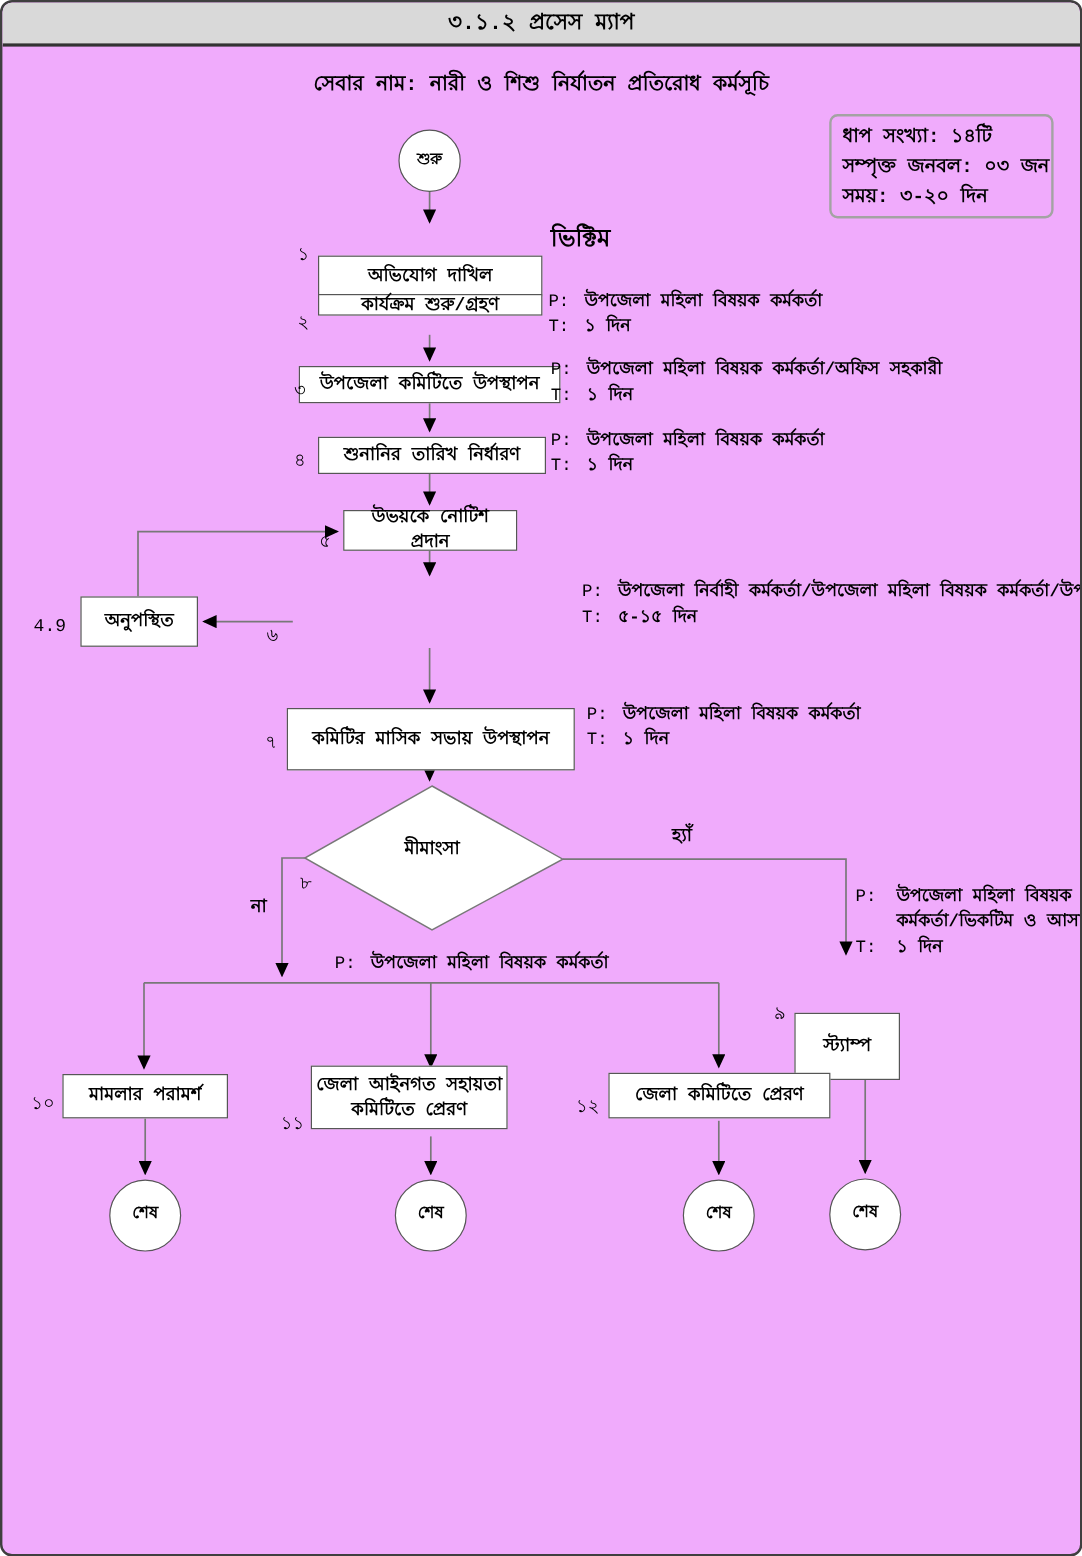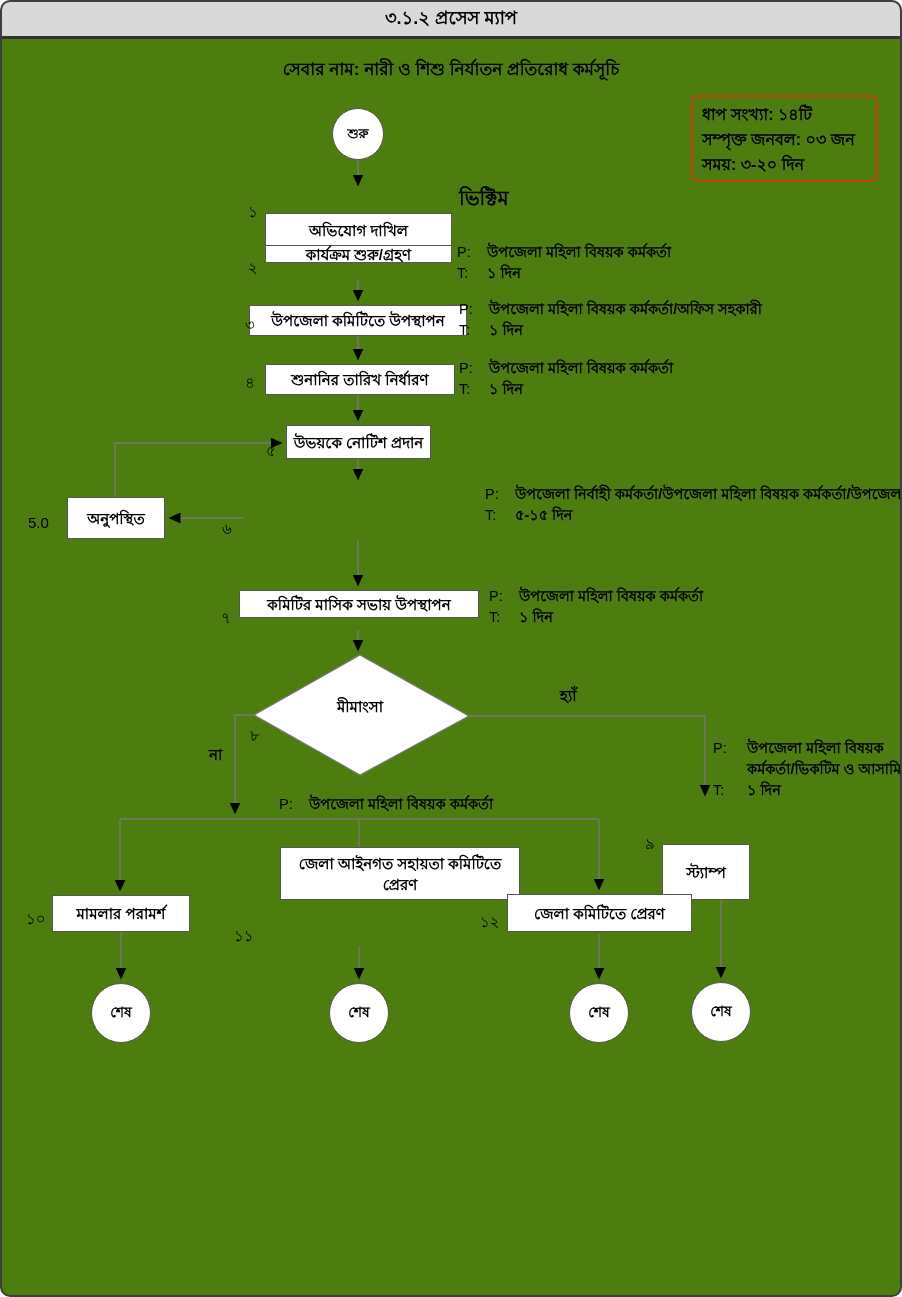--- a/index.html
+++ b/index.html
@@ -1,33 +1,33 @@
 <!DOCTYPE html>
 <html><head>
 <meta charset="utf-8">
 <style>
   html,body{margin:0;padding:0;background:#ffffff;}
   .page{
     position:relative;width:902px;height:1297px;box-sizing:border-box;
-    border:2px solid #3f3f3f;border-radius:10px;background:#4d7c0f;overflow:hidden;
-    font-family:Liberation Sans, sans-serif;color:#000;padding-left:38px;
+    border:2px solid #3f3f3f;border-radius:10px;background:#f0abfc;overflow:hidden;
+    font-family:Liberation Mono, monospace;color:#000;padding-left:38px;
   }
   .header{
     position:absolute;left:0;top:0;width:100%;height:37px;box-sizing:border-box;
     background:#d9d9d9;border-bottom:3px solid #333;border-radius:8px 8px 0 0;
     display:flex;align-items:center;justify-content:center;
     font-size:18px;font-weight:bold;
   }
   .subtitle{
     position:absolute;left:0;top:54px;width:100%;text-align:center;
     font-size:17px;font-weight:bold;
   }
   .info-box{
     position:absolute;left:689px;top:93px;width:187px;height:87px;box-sizing:border-box;
-    border:2px solid #c2410c;border-radius:7px;padding:5px 4px 0 9px;
+    border:2px solid #a3a3a3;border-radius:7px;padding:5px 4px 0 9px;
     font-size:16px;font-weight:bold;line-height:25px;white-space:nowrap;
   }
   svg.wires{position:absolute;left:0;top:0;}
   .wire{stroke:#787878;stroke-width:1.4;fill:none;}
   .node{
     position:absolute;box-sizing:border-box;border:1.4px solid #565656;background:#fff;
     display:flex;align-items:center;justify-content:center;text-align:center;
     font-size:15px;font-weight:bold;line-height:1.4;padding:1px 3px;
   }
   .circle{border-radius:50%;}
@@ -150,23 +150,23 @@
   <div class="ann" style="left:483px;top:482px;">
     <span class="pt">P:</span>
     <span class="val">উপজেলা নির্বাহী কর্মকর্তা/উপজেলা মহিলা বিষয়ক কর্মকর্তা/উপজেলা কমিটি</span>
     <span class="pt">T:</span>
     <span class="val">৫-১৫ দিন</span>
   </div>
 
   <div class="node" style="left:65px;top:495px;width:98px;height:42px;">
     <span>অনুপস্থিত</span>
   </div>
-  <div class="num" style="left:26px;top:512px;">5.0</div>
-
-  <div class="node" style="left:237px;top:588px;width:240px;height:28px;">
+  <div class="num" style="left:26px;top:512px;">4.9</div>
+
+  <div class="node" style="left:237px;top:588px;width:240px;height:52px;">
     <span>কমিটির মাসিক সভায় উপস্থাপন</span>
   </div>
   <div class="num" style="left:219px;top:604px;">৭</div>
   <div class="ann" style="left:487px;top:584px;">
     <span class="pt">P:</span>
     <span class="val">উপজেলা মহিলা বিষয়ক কর্মকর্তা</span>
     <span class="pt">T:</span>
     <span class="val">১ দিন</span>
   </div>
 
@@ -192,21 +192,21 @@
     </span>
     <span class="pt">T:</span>
     <span class="val">১ দিন</span>
   </div>
 
   <div class="node" style="left:50px;top:893px;width:138px;height:37px;">
     <span>মামলার পরামর্শ</span>
   </div>
   <div class="num" style="left:24px;top:905px;">১০</div>
 
-  <div class="node" style="left:257px;top:845px;width:240px;height:53px;margin-left:21px;">
+  <div class="node" style="left:257px;top:886px;width:164px;height:53px;">
     <span>জেলা আইনগত সহায়তা কমিটিতে প্রেরণ</span>
   </div>
   <div class="num" style="left:232px;top:922px;">১১</div>
 
   <div class="node" style="left:505px;top:892px;width:185px;height:38px;">
     <span>জেলা কমিটিতে প্রেরণ</span>
   </div>
   <div class="num" style="left:478px;top:908px;">১২</div>
 
   <div class="node circle" style="left:89px;top:981px;width:60px;height:60px;font-size:14px;">

